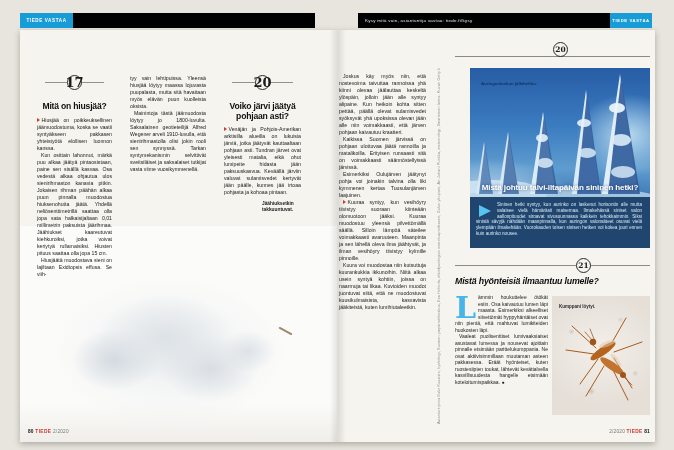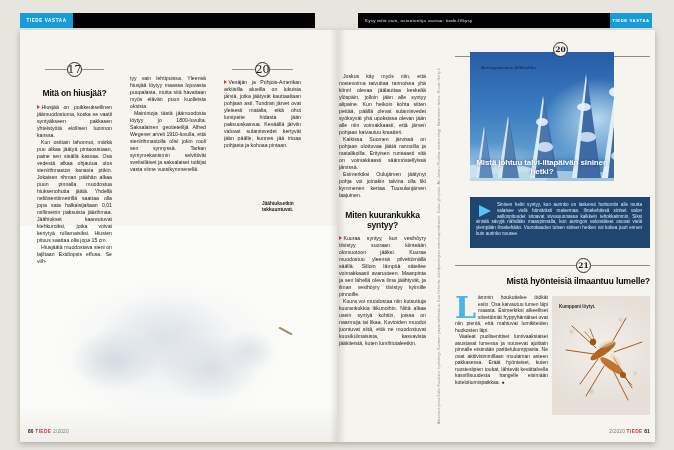--- a/index.html
+++ b/index.html
@@ -29,57 +29,57 @@
   
   .col { position:absolute; z-index:2; }
   .q-title { font-weight:bold; font-size:8.6px; line-height:9.6px; text-align:center; letter-spacing:-.2px;
              color:#101010; margin:12px 0 5px; }
   .body p { font-size:5.2px; line-height:7px; text-align:justify; color:#222; }
   .body p + p { text-indent:4px; }
   .mk { display:inline-block; width:0; height:0; border-top:2.2px solid transparent; border-bottom:2.2px solid transparent;
         border-left:3.6px solid #cc3b33; margin-right:1.5px; }
   .circle-wrap { position:relative; width:100%; height:15px; margin-bottom:2px; }
   .circle-wrap .short-rule { position:absolute; top:7px; left:8px; right:8px; height:1px; background:#6b675f; opacity:.7; }
-  .circle-wrap .c { position:relative; width:15px; height:15px; margin:0 auto; border:1px solid #2c2c2c; border-radius:50%;
+  .circle-wrap .c { position:relative; width:15px; height:15px; margin:13px auto; border:1px solid #2c2c2c; border-radius:50%;
                     background:#f5f4ef; display:flex; align-items:center; justify-content:center;
-                    font-family:"DejaVu Serif", serif; font-weight:normal; font-size:11px; }
+                    font-family:"DejaVu Serif", serif; font-weight:bold; font-size:13px; }
 
   
   .hair-ice { position:absolute; left:20px; top:226px; width:317px; height:216px; z-index:1;
     background:
       radial-gradient(95px 62px at 46% 52%, #dde2e7 0%, rgba(221,226,231,0) 72%),
       radial-gradient(62px 44px at 30% 62%, #d2d9e0 0%, rgba(210,217,224,0) 70%),
       radial-gradient(70px 48px at 60% 66%, #d9dee4 0%, rgba(217,222,228,0) 70%),
       radial-gradient(40px 30px at 72% 58%, #dee3e8 0%, rgba(222,227,232,0) 70%),
       radial-gradient(150px 95px at 47% 58%, #edf0f2 0%, rgba(237,240,242,0) 78%),
       linear-gradient(to top, #efeeea 0%, rgba(239,238,234,0) 18%),
       #fbfbf9; }
   .twig { position:absolute; left:258px; top:104px; width:15px; height:2px; background:#8a6a48;
           transform:rotate(28deg); border-radius:1px; opacity:.8; }
   .hair-caption { position:absolute; left:262px; top:201px; width:50px; font-weight:bold;
                   font-size:4.8px; line-height:5.8px; color:#1c1c1c; z-index:2; }
 
   
-  .blue-photo { position:absolute; left:470px; top:52px; width:144px; height:129px; z-index:2; overflow:hidden;
+  .blue-photo { position:absolute; left:470px; top:68px; width:180px; height:129px; z-index:2; overflow:hidden;
     background:
       radial-gradient(70px 55px at 88% 52%, rgba(190,222,240,.95) 0%, rgba(190,222,240,0) 75%),
       radial-gradient(120px 55px at 10% 100%, rgba(215,235,246,.9) 0%, rgba(215,235,246,0) 70%),
       linear-gradient(to bottom, #275da6 0%, #3b7cc0 45%, #5f9ccf 78%, #3f7ab5 100%); }
   .blue-photo svg { position:absolute; left:0; top:0; }
   .photo-caption-20 { position:absolute; left:11px; top:13px; font-size:4.3px; color:#12355f; font-weight:bold; }
   .q20-title { position:absolute; left:3px; right:3px; bottom:5px; text-align:center; color:#fff;
                font-weight:bold; font-size:8px; letter-spacing:-.1px; text-shadow:0 0 3px rgba(10,40,80,.65); }
   .answer-box { position:absolute; left:470px; top:197px; width:180px; height:51px; background:#20456e;
                 padding:5px 8px 4px 6px; z-index:2; }
   .answer-box .tri { float:left; width:0; height:0; border-top:6.5px solid transparent; border-bottom:6.5px solid transparent;
                      border-left:12px solid #56c3f0; margin:3px 6px 2px 3px; }
   .answer-box p { font-size:4.6px; line-height:5.75px; color:#d7e8f5; text-align:justify; }
 
-  .q21-title { position:absolute; left:455px; top:276px; width:195px; text-align:right; font-weight:bold;
-               font-size:8.8px; letter-spacing:-.2px; color:#0f0f0f; z-index:2; }
+  .q21-title { position:absolute; left:455px; top:276px; width:195px; text-align:left; font-weight:bold;
+               font-size:8.8px; letter-spacing:-.2px; color:#0f0f0f; z-index:2;font-style:italic; }
   .q21-body { position:absolute; left:455px; top:294px; width:93px; z-index:2; }
   .q21-body p { font-size:5px; line-height:6.5px; text-align:justify; color:#222; }
   .q21-body p + p { text-indent:4px; }
   .dropcap { float:left; font-family:"DejaVu Serif", serif; font-size:30px; line-height:25px;
              color:#47b5e8; margin:1px 2px 0 0; font-weight:bold; }
 
   .insect-photo { position:absolute; left:552px; top:296px; width:98px; height:119px; z-index:2; overflow:hidden;
     background:
       radial-gradient(3px 3px at 20% 30%, #cfc8c0 0%, rgba(207,200,192,0) 100%),
       radial-gradient(3px 3px at 70% 20%, #d5cec6 0%, rgba(213,206,198,0) 100%),
@@ -136,28 +136,28 @@
   <div class="col body" style="left:130px; top:75px; width:76px;">
     <p>tyy vain lehtipuissa. Yleensä hiusjää löytyy maassa lojuvasta puupalasta, mutta sitä havaitaan myös elävän puun kuolleista oksista.</p>
     <p>Mainintoja tästä jäämuodosta löytyy jo 1800-luvulta. Saksalainen geotieteilijä Alfred Wegener arveli 1910-luvulla, että sienirihmastolla olisi jokin rooli sen synnyssä. Tarkan syntymekanismin selvittivät sveitsiläiset ja saksalaiset tutkijat vasta viime vuosikymmenellä.</p>
   </div>
 
   <div class="col body" style="left:224px; top:62px; width:77px;">
     <div class="circle-wrap">
       <div class="short-rule"></div>
       <div class="c">20</div>
     </div>
+    <div class="q-title">Voiko järvi jäätyä pohjaan asti?</div>
     <p><span class="mk"></span><span>Venäjän ja Pohjois-Amerikan arktisilla alueilla on lukuisia järviä, jotka jäätyvät kauttaaltaan pohjaan asti. Tundran järvet ovat yleisesti matalia, eikä ohut lumipeite hidasta jään paksuuskasvua. Keväällä järviin valuvat sulamisvedet kertyvät jään päälle, kunnes jää irtoaa pohjasta ja kohoaa pintaan.</span></p>
   </div>
 
   <div class="col body" style="left:339px; top:73px; width:87px;">
     <p style="text-indent:4px;">Joskus käy myös niin, että nostevoima taivuttaa rannoissa yhä kiinni olevaa jäälauttaa keskeltä ylöspäin, jolloin jään alle syntyy alipaine. Kun heikoin kohta sitten pettää, päällä olevat sulamisvedet syöksyvät yhä upoksissa olevan jään alle niin voimakkaasti, että järven pohjaan kaivautuu kraatteri.</p>
     <p>Kaikissa Suomen järvissä on pohjaan ulottuvaa jäätä rannoilla ja matalikoilla. Erityisen runsaasti sitä on voimakkaasti säännöstellyissä järvissä.</p>
     <p>Esimerkiksi Oulujärven jäätynyt pohja voi joinakin talvina olla liki kymmenen kertaa Tuusulanjärven laajuinen.</p>
-    <div class="q-title">Miten kuurankukka syntyy?</div>
     <p><span class="mk"></span><span>Kuuraa syntyy, kun vesihöyry tiivistyy suoraan kiinteään olomuotoon jääksi. Kuuraa muodostuu yleensä pilvettömällä säällä. Silloin lämpöä säteilee voimakkaasti avaruuteen. Maanpinta ja sen lähellä oleva ilma jäähtyvät, ja ilman vesihöyry tiivistyy kylmille pinnoille.</span></p>
     <p>Kuura voi muodostaa niin kutsuttuja kuurankukkia ikkunoihin. Niitä alkaa usein syntyä kohtiin, joissa on naarmuja tai likaa. Kuvioiden muodot juontuvat siitä, että ne muodostuvat kuusikulmaisista, kasvavista jääkiteistä, kuten lumihiutaleetkin.</p>
   </div>
 
   <div class="rule" style="left:455px; top:56px; width:195px;"></div>
   <div class="qcircle" style="left:553px; top:42px;">20</div>
 
   <div class="blue-photo">
     <svg width="180" height="129" viewBox="0 0 180 129">
       <ellipse cx="22" cy="126" rx="55" ry="14" fill="#cde3f2" opacity=".9"></ellipse>

